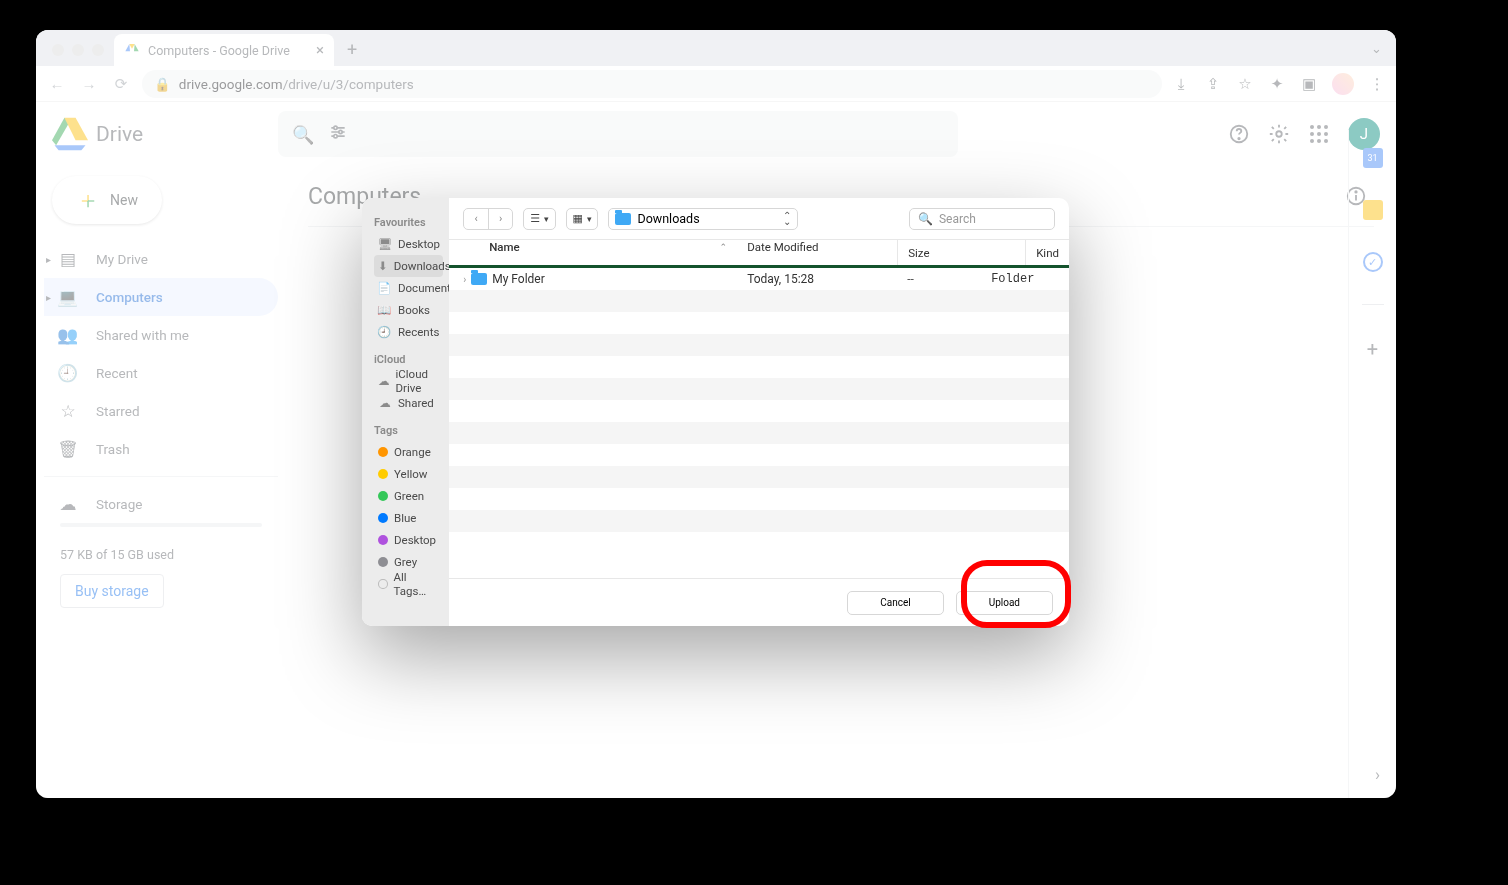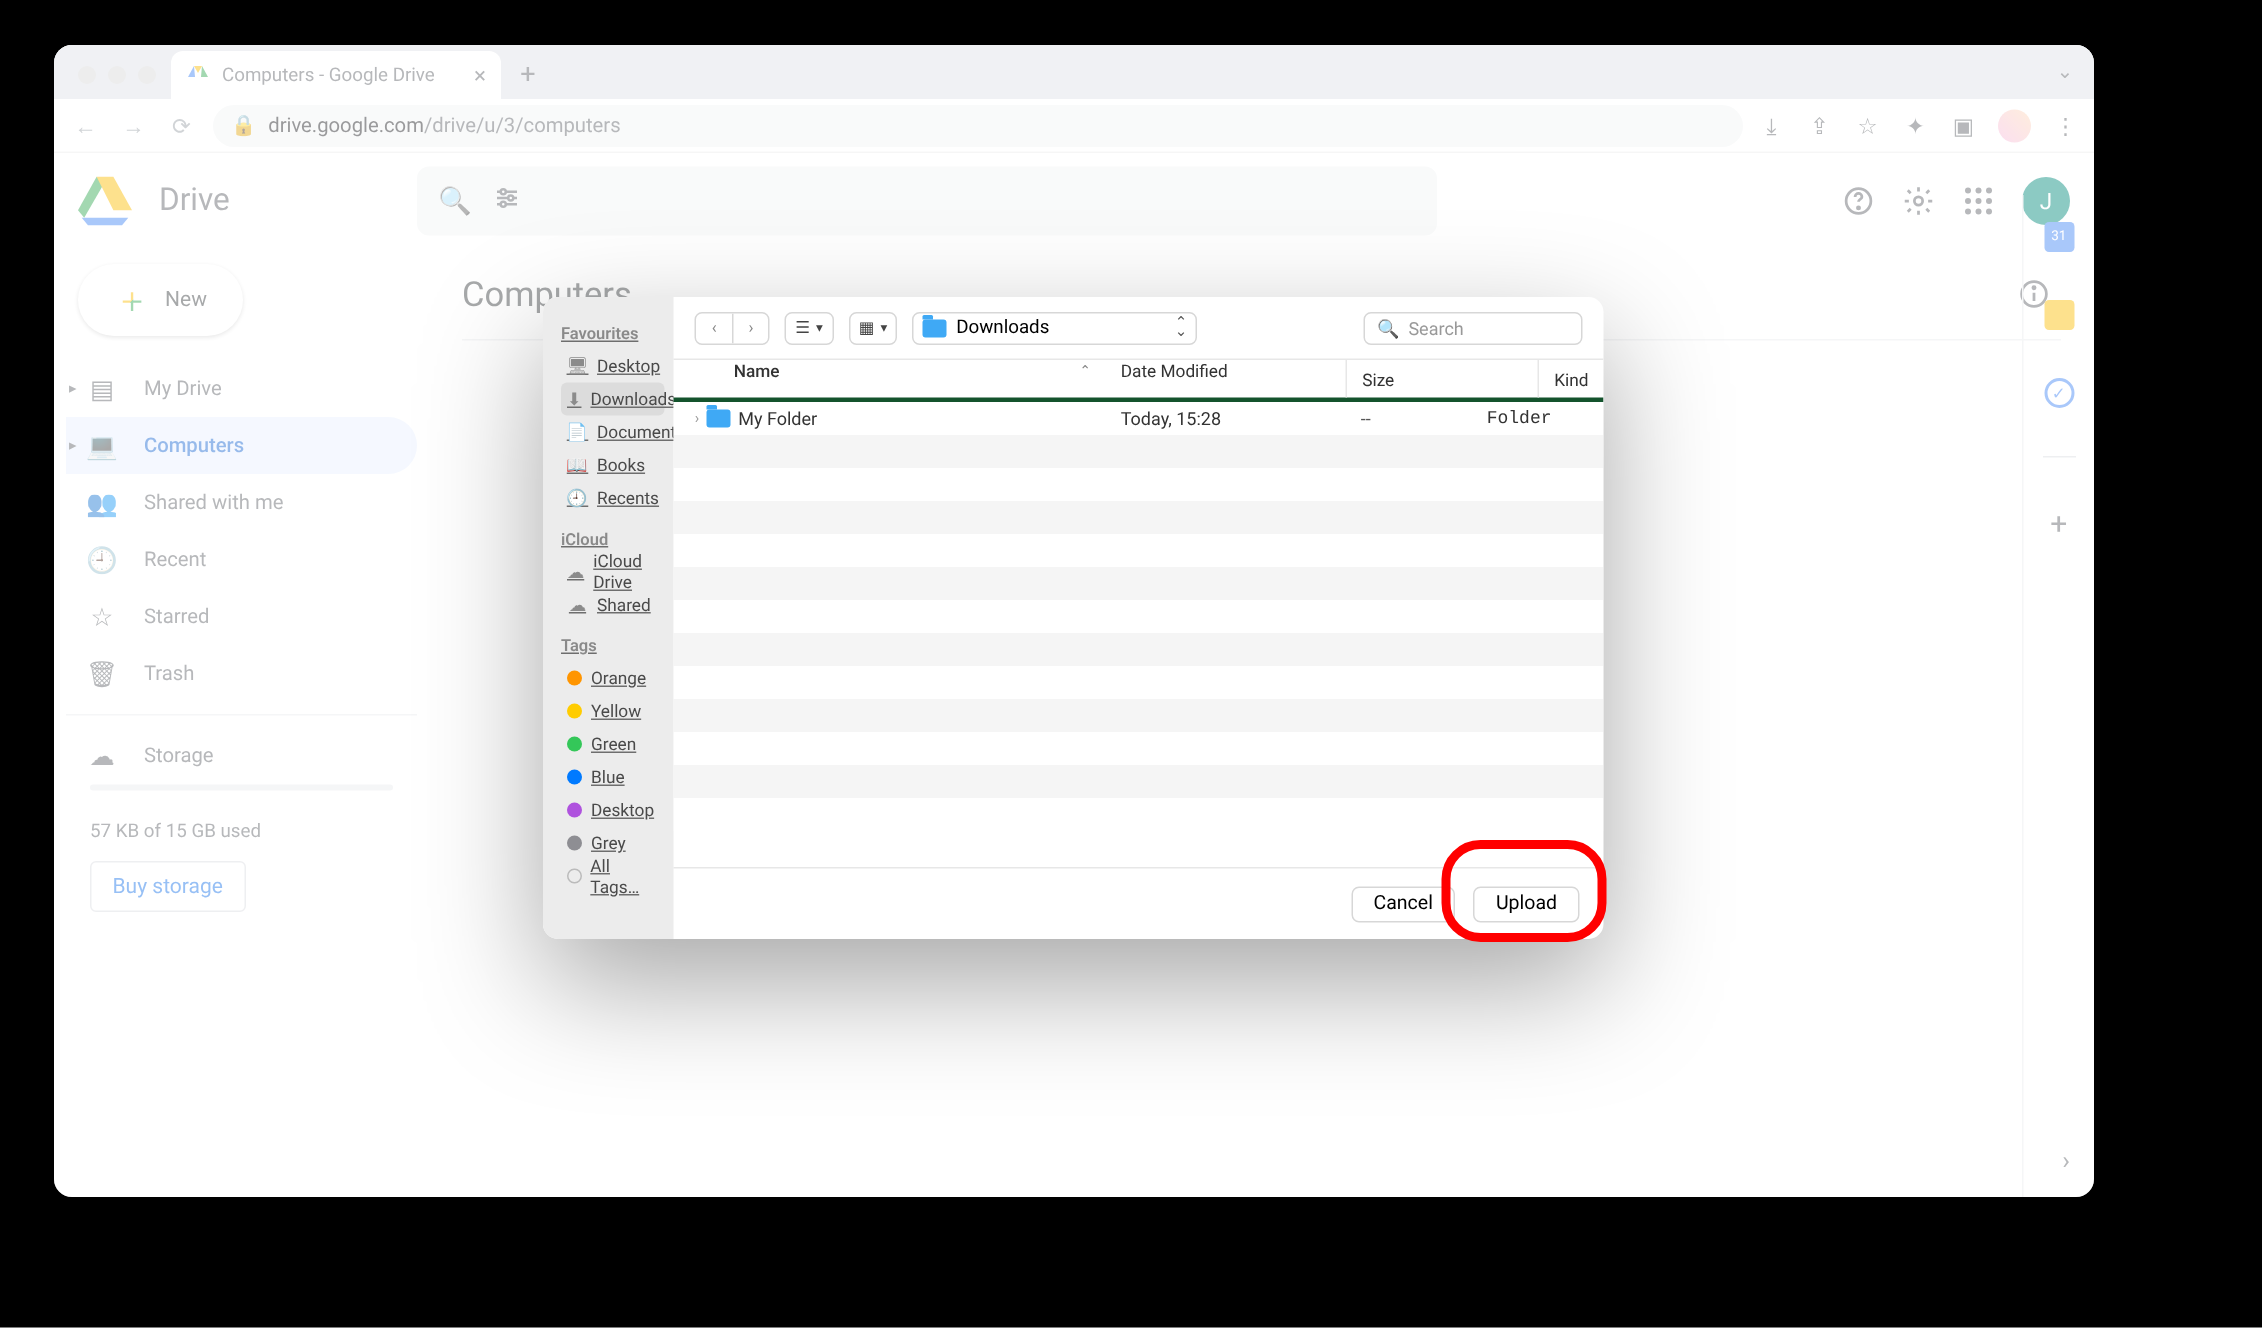--- a/index.html
+++ b/index.html
@@ -20,21 +20,21 @@
 
 .addr-bar { height:36px; background:#fff; display:flex; align-items:center; padding:0 10px; gap:10px; border-bottom:1px solid #ececec; }
 .nav-btn { width:22px; text-align:center; color:#9aa0a6; font-size:15px; }
 .url-pill { flex:1; height:28px; background:#f1f3f4; border-radius:14px; display:flex; align-items:center; padding:0 12px; gap:8px; font-size:13.5px; color:#5f6368; }
 .url-host { color:#202124; }
 .addr-icons { display:flex; gap:14px; align-items:center; color:#5f6368; }
 .addr-ic { width:18px; height:18px; display:flex; align-items:center; justify-content:center; font-size:15px; }
 .avatar-sm { width:22px; height:22px; border-radius:50%; background:linear-gradient(45deg,#f6b7de,#fdd8b4); }
 
 .drive-header { height:64px; display:flex; align-items:center; padding:0 16px; gap:16px; }
-.drive-logo-wrap { display:flex; align-items:center; gap:18px; width:210px; }
+.drive-logo-wrap { display:flex; align-items:center; gap:8px; width:210px; }
 .drive-logo { width:36px; height:36px; }
 .drive-title { font-size:21px; color:#5f6368; }
 .search-bar { flex:0 0 680px; height:46px; background:#f1f3f4; border-radius:8px; display:flex; align-items:center; padding:0 14px; gap:14px; color:#5f6368; }
 .search-ic { font-size:18px; color:#5f6368; }
 .search-ph { flex:1; font-size:15px; color:#80868b; }
 .tune-ic { color:#5f6368; }
 .header-right { margin-left:auto; display:flex; gap:18px; align-items:center; color:#5f6368; }
 .hr-ic { width:22px; height:22px; display:flex; align-items:center; justify-content:center; font-size:19px; }
 .apps-grid { width:18px; height:18px; display:grid; grid-template-columns:repeat(3,4px); grid-template-rows:repeat(3,4px); gap:3px; }
 .apps-grid span { background:#5f6368; border-radius:50%; }
@@ -65,21 +65,21 @@
 .sp-cal::after { content:"31"; position:absolute; inset:0; color:#fff; font-size:9px; display:flex; align-items:center; justify-content:center; }
 .sp-keep { background:#fbbc04; }
 .sp-tasks { width:20px; height:20px; border:2.5px solid #4285f4; border-radius:50%; position:relative; }
 .sp-tasks::after { content:"✓"; position:absolute; inset:0; color:#4285f4; font-size:11px; display:flex; align-items:center; justify-content:center; }
 .sp-divider { width:22px; height:1px; background:#dadce0; }
 .sp-plus { color:#5f6368; font-size:20px; }
 .side-collapse { position:absolute; bottom:14px; right:16px; color:#5f6368; font-size:17px; }
 
 
 .finder { position:absolute; left:362px; top:198px; width:707px; height:428px; background:#fff; border-radius:10px; box-shadow:0 30px 80px rgba(0,0,0,.35); z-index:60; display:flex; overflow:hidden; }
-.finder-side { width:126px; background:#ececec; padding:12px 0 10px 12px; font-size:11.5px; color:#6e6e6e; overflow:hidden;text-decoration:underline; }
+.finder-side { width:126px; background:#ececec; padding:12px 0 10px 12px; font-size:11.5px; color:#6e6e6e; overflow:hidden; }
 .fs-head { font-size:11px; color:#8a8a8a; font-weight:600; margin:6px 0 4px; }
 .fs-item { display:flex; align-items:center; gap:6px; height:22px; color:#4a4a4a; border-radius:4px; padding:0 4px; margin-right:6px; }
 .fs-item.sel { background:#dcdcdc; }
 .fs-ic { width:14px; display:flex; justify-content:center; color:#8b8b8b; }
 .tag-dot { width:10px; height:10px; border-radius:50%; }
 
 .finder-main { flex:1; display:flex; flex-direction:column; }
 .finder-toolbar { height:42px; display:flex; align-items:center; padding:0 14px; gap:10px; border-bottom:1px solid #e7e7e7; }
 .tb-group { display:flex; border:1px solid #d7d7d7; border-radius:5px; overflow:hidden; height:22px; }
 .tb-seg { width:24px; display:flex; align-items:center; justify-content:center; color:#888; font-size:11px; }
@@ -106,21 +106,21 @@
 .frow.empty { }
 .fr-name { flex:0 0 288px; padding-left:14px; display:flex; align-items:center; gap:5px; }
 .fr-caret { color:#999; font-size:10px; }
 .fr-folder { width:16px; height:12px; background:#3fa9f5; border-radius:2px; position:relative; }
 .fr-folder::before { content:""; position:absolute; top:-3px; left:0; width:7px; height:3px; background:#3fa9f5; border-radius:1px 1px 0 0; }
 .fr-date { flex:0 0 160px; padding-left:10px; }
 .fr-size { flex:0 0 84px; padding-left:10px; text-align:left; color:#555; }
 .fr-kind { flex:1; padding-left:10px;font-family:Liberation Mono, monospace; }
 
 .finder-footer { height:48px; border-top:1px solid #e7e7e7; display:flex; align-items:center; justify-content:flex-end; padding:0 16px; gap:12px; }
-.fbtn { height:24px; padding:0 14px; border:1px solid #d7d7d7; border-radius:5px; font-size:13px; background:#fff; display:flex; align-items:center; }
+.fbtn { height:24px; padding:0 32px; border:1px solid #d7d7d7; border-radius:5px; font-size:10px; background:#fff; display:flex; align-items:center; }
 
 .highlight-ring { position:absolute; z-index:70; border:6px solid #ff0000; border-radius:26px; width:110px; height:68px; left:961px; top:560px; pointer-events:none; }
 </style>
 </head>
 <body>
 
 <div class="browser-window">
 
   <div class="tab-strip">
     <div class="traffic">

